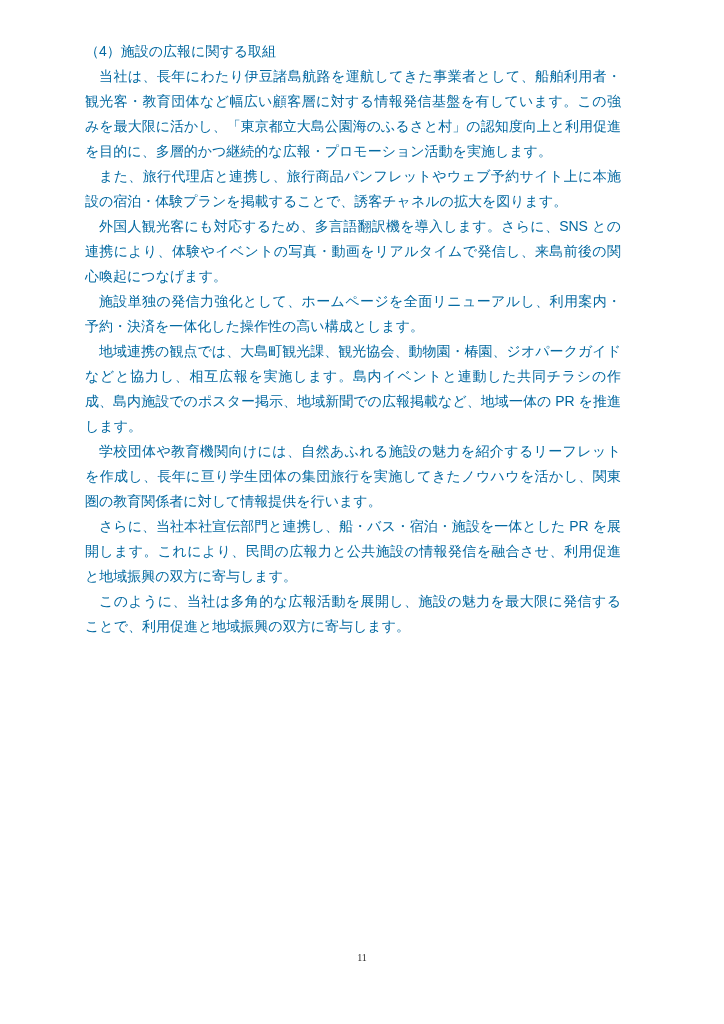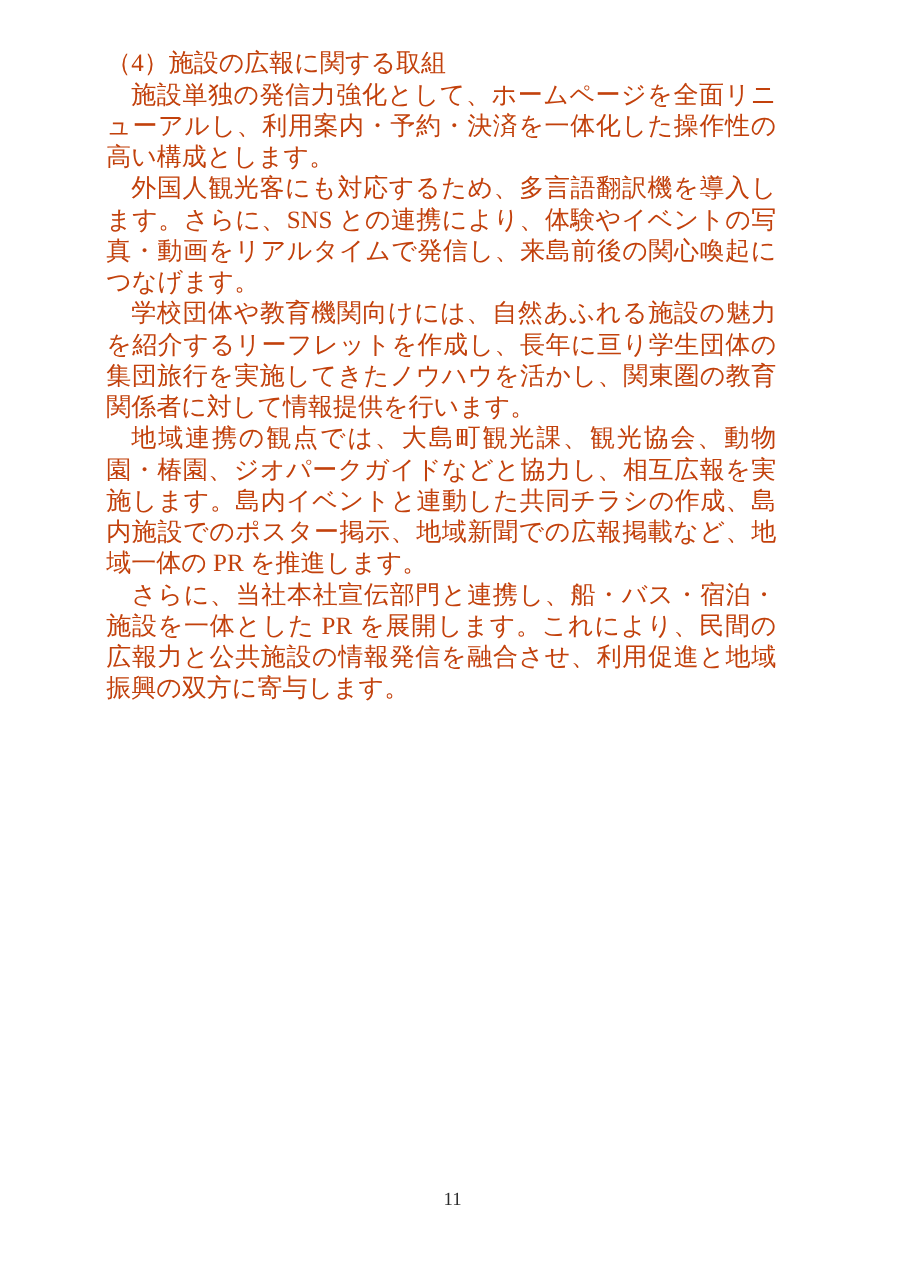--- a/index.html
+++ b/index.html
@@ -13,55 +13,57 @@
     height: 1024px;
     background: #ffffff;
     font-family: "Liberation Sans", sans-serif;
     overflow: hidden;
   }
   .content {
     position: absolute;
     left: 85px;
     top: 39px;
     width: 536px;
-    font-size: 20px;
+    font-size: 14px;
     line-height: 25px;
-    color: #c2410c;
+    color: #0369a1;
     text-align: justify;
     text-justify: inter-ideograph;
-    font-family: Liberation Serif, serif;
   }
   .content p {
     margin: 0;
     padding: 0;
     text-indent: 1em;
   }
   .content p.heading {
     text-indent: 0;
     font-weight: normal;
   }
   .page-number {
     position: absolute;
     top: 952px;
     left: 0;
     width: 724px;
     text-align: center;
     font-family: "Liberation Serif", serif;
-    font-size: 15px;
+    font-size: 10px;
     color: #2b2b2b;
   }
 </style>
 </head>
 <body>
 
 <div class="page">
   <div class="content">
     <p class="heading">（4）施設の広報に関する取組</p>
     <div id="paragraph-list">
+        <p>当社は、長年にわたり伊豆諸島航路を運航してきた事業者として、船舶利用者・観光客・教育団体など幅広い顧客層に対する情報発信基盤を有しています。この強みを最大限に活かし、「東京都立大島公園海のふるさと村」の認知度向上と利用促進を目的に、多層的かつ継続的な広報・プロモーション活動を実施します。</p>
+        <p>また、旅行代理店と連携し、旅行商品パンフレットやウェブ予約サイト上に本施設の宿泊・体験プランを掲載することで、誘客チャネルの拡大を図ります。</p>
+        <p>外国人観光客にも対応するため、多言語翻訳機を導入します。さらに、SNS との連携により、体験やイベントの写真・動画をリアルタイムで発信し、来島前後の関心喚起につなげます。</p>
         <p>施設単独の発信力強化として、ホームページを全面リニューアルし、利用案内・予約・決済を一体化した操作性の高い構成とします。</p>
-        <p>外国人観光客にも対応するため、多言語翻訳機を導入します。さらに、SNS との連携により、体験やイベントの写真・動画をリアルタイムで発信し、来島前後の関心喚起につなげます。</p>
+        <p>地域連携の観点では、大島町観光課、観光協会、動物園・椿園、ジオパークガイドなどと協力し、相互広報を実施します。島内イベントと連動した共同チラシの作成、島内施設でのポスター掲示、地域新聞での広報掲載など、地域一体の PR を推進します。</p>
         <p>学校団体や教育機関向けには、自然あふれる施設の魅力を紹介するリーフレットを作成し、長年に亘り学生団体の集団旅行を実施してきたノウハウを活かし、関東圏の教育関係者に対して情報提供を行います。</p>
-        <p>地域連携の観点では、大島町観光課、観光協会、動物園・椿園、ジオパークガイドなどと協力し、相互広報を実施します。島内イベントと連動した共同チラシの作成、島内施設でのポスター掲示、地域新聞での広報掲載など、地域一体の PR を推進します。</p>
         <p>さらに、当社本社宣伝部門と連携し、船・バス・宿泊・施設を一体とした PR を展開します。これにより、民間の広報力と公共施設の情報発信を融合させ、利用促進と地域振興の双方に寄与します。</p>
+        <p>このように、当社は多角的な広報活動を展開し、施設の魅力を最大限に発信することで、利用促進と地域振興の双方に寄与します。</p>
       </div>
   </div>
   <div class="page-number">11</div>
 </div>
 
 </body></html>

